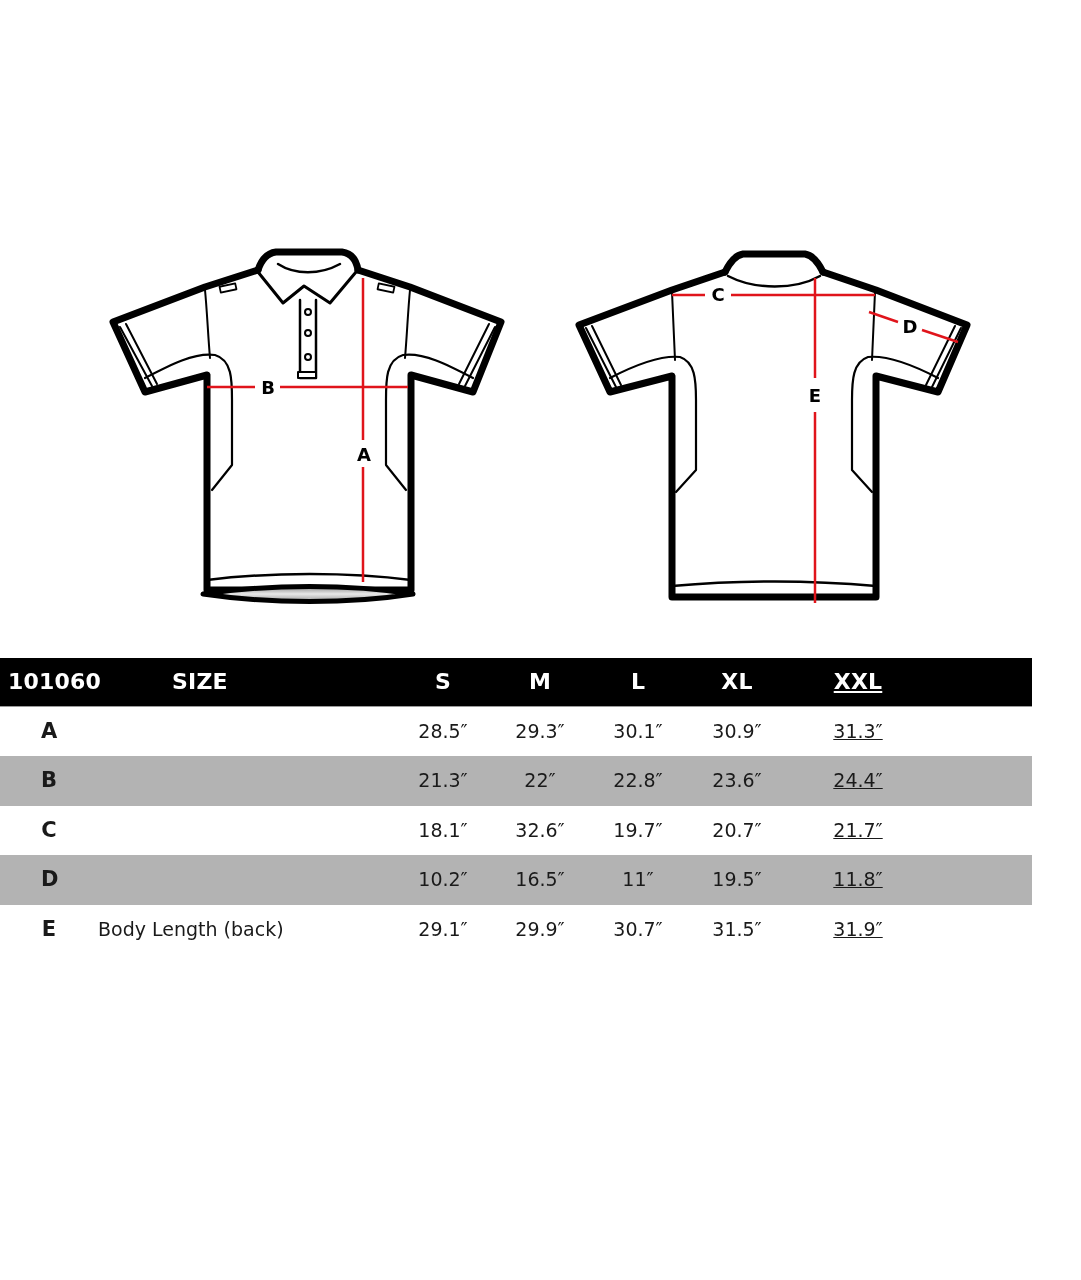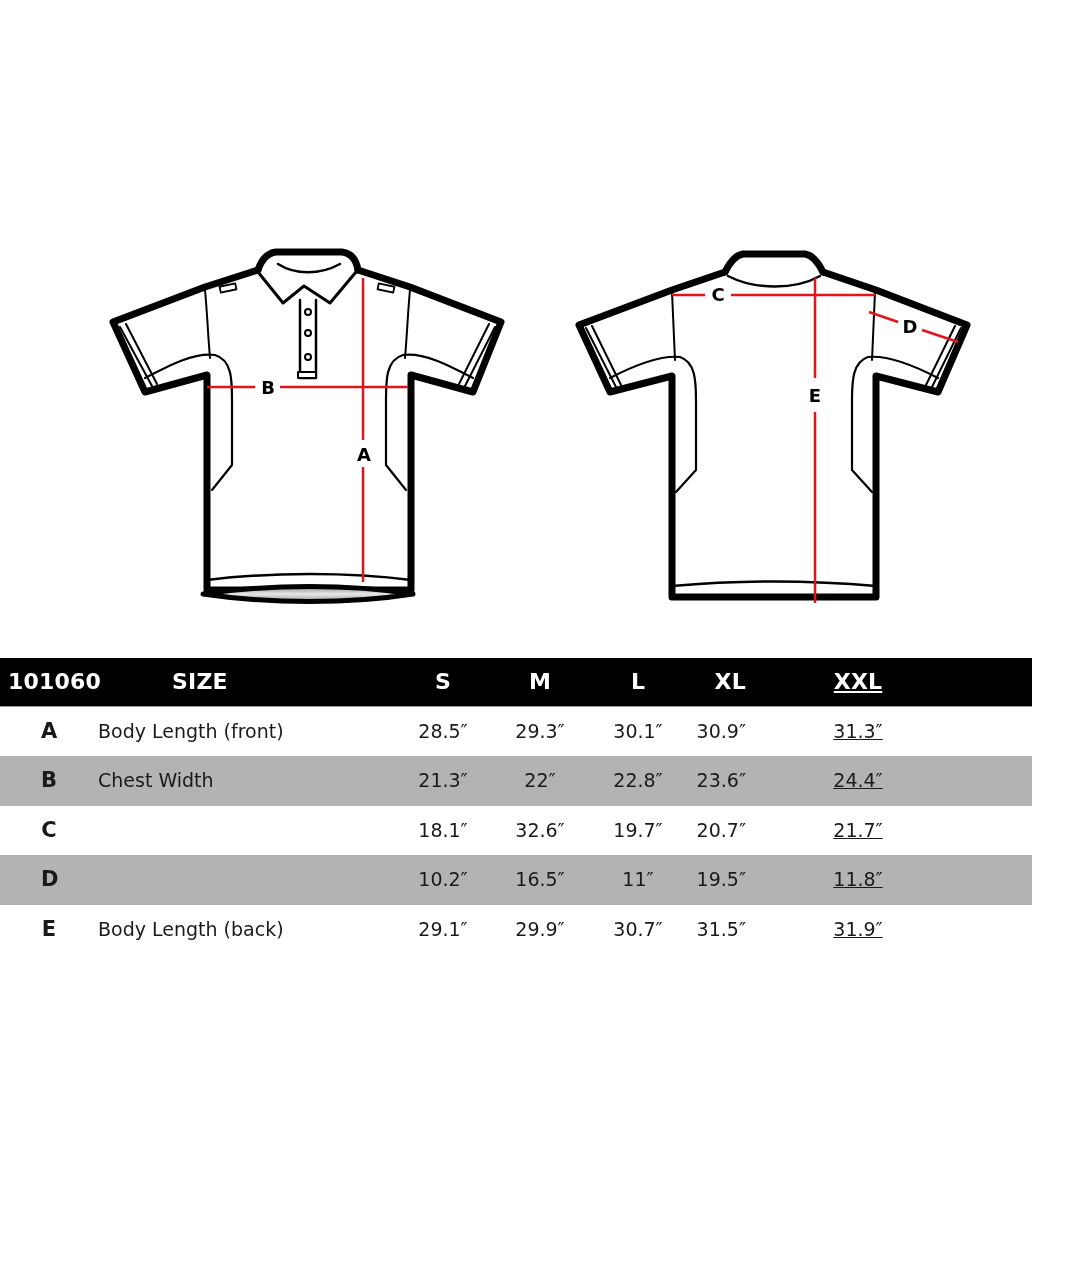--- a/index.html
+++ b/index.html
@@ -14,21 +14,21 @@
     .hdr span { position: absolute; top: 0; line-height: 48px; font-size: 22px; letter-spacing: 0.2px; }
     .hdr .style-no { left: 8px; }
     .hdr .size-lbl { left: 172px; }
 
     .row { position: relative; height: 49.4px; }
     .row.shaded { background: #b3b3b3; }
     .row span { position: absolute; top: 0; line-height: 49px; font-size: 19px; color: #1a1a1a; }
     .row .code { left: 41px; width: 16px; text-align: center; font-weight: bold; font-size: 21px; }
     .row .label { left: 98px; }
     .col { width: 80px; text-align: center; }
-    .c0 { left: 403px; } .c1 { left: 500px; } .c2 { left: 598px; } .c3 { left: 666px; text-align: right; } .c4 { left: 818px; text-decoration: underline; }
+    .c0 { left: 403px; } .c1 { left: 500px; } .c2 { left: 598px; } .c3 { left: 697px; } .c4 { left: 818px; text-decoration: underline; }
   </style>
 </head>
 <body>
 
 <div class="diagram-area">
   <svg width="1081" height="640" viewBox="0 0 1081 640">
     <defs>
       <linearGradient id="hemGrad" x1="0" y1="0" x2="0" y2="1">
         <stop offset="0" stop-color="#8a8a8a"></stop>
         <stop offset="0.5" stop-color="#e8e8e8"></stop>
@@ -118,31 +118,29 @@
     <span class="size-lbl">SIZE</span>
     <span class="col c0">S</span>
     <span class="col c1">M</span>
     <span class="col c2">L</span>
     <span class="col c3">XL</span>
     <span class="col c4">XXL</span>
   </div>
 
   <div class="row">
     <span class="code">A</span>
-    <span class="label">Body Length (front)</span>
     <span class="col c0">28.5″</span>
     <span class="col c1">29.3″</span>
     <span class="col c2">30.1″</span>
     <span class="col c3">30.9″</span>
     <span class="col c4">31.3″</span>
   </div>
 
   <div class="row shaded">
     <span class="code">B</span>
-    <span class="label">Chest Width</span>
     <span class="col c0">21.3″</span>
     <span class="col c1">22″</span>
     <span class="col c2">22.8″</span>
     <span class="col c3">23.6″</span>
     <span class="col c4">24.4″</span>
   </div>
 
   <div class="row">
     <span class="code">C</span>
     <span class="col c0">18.1″</span>

